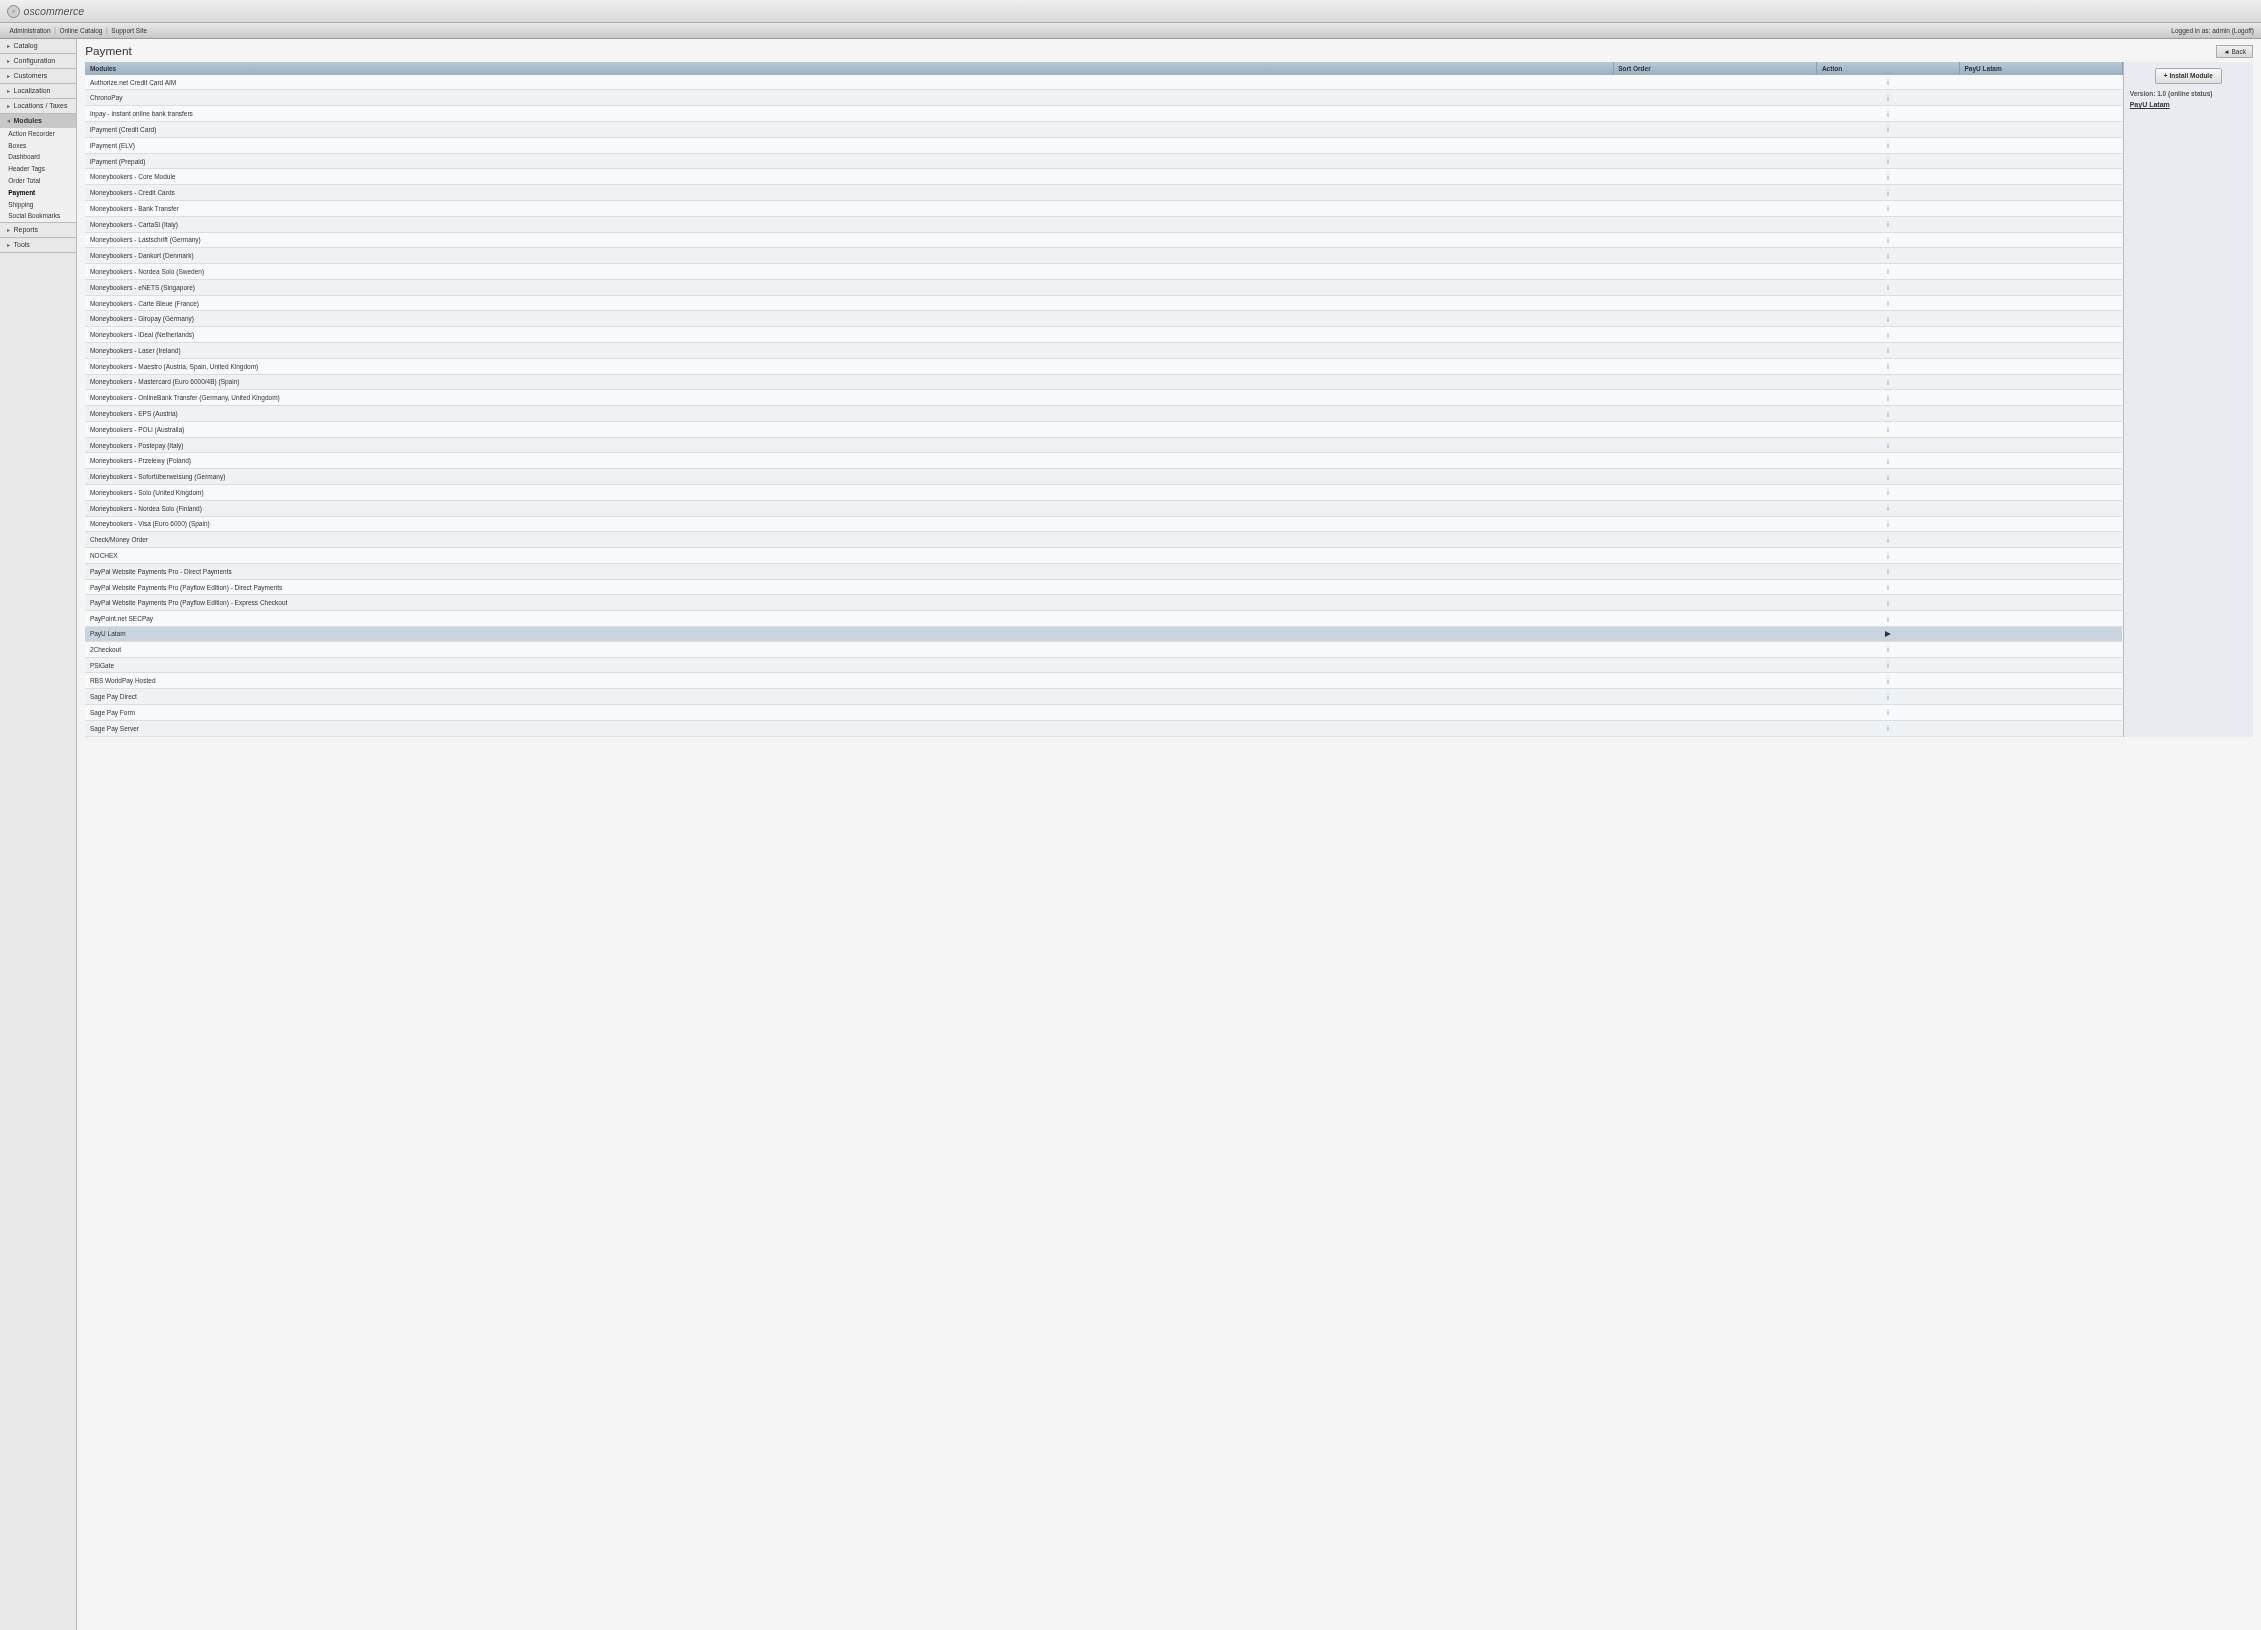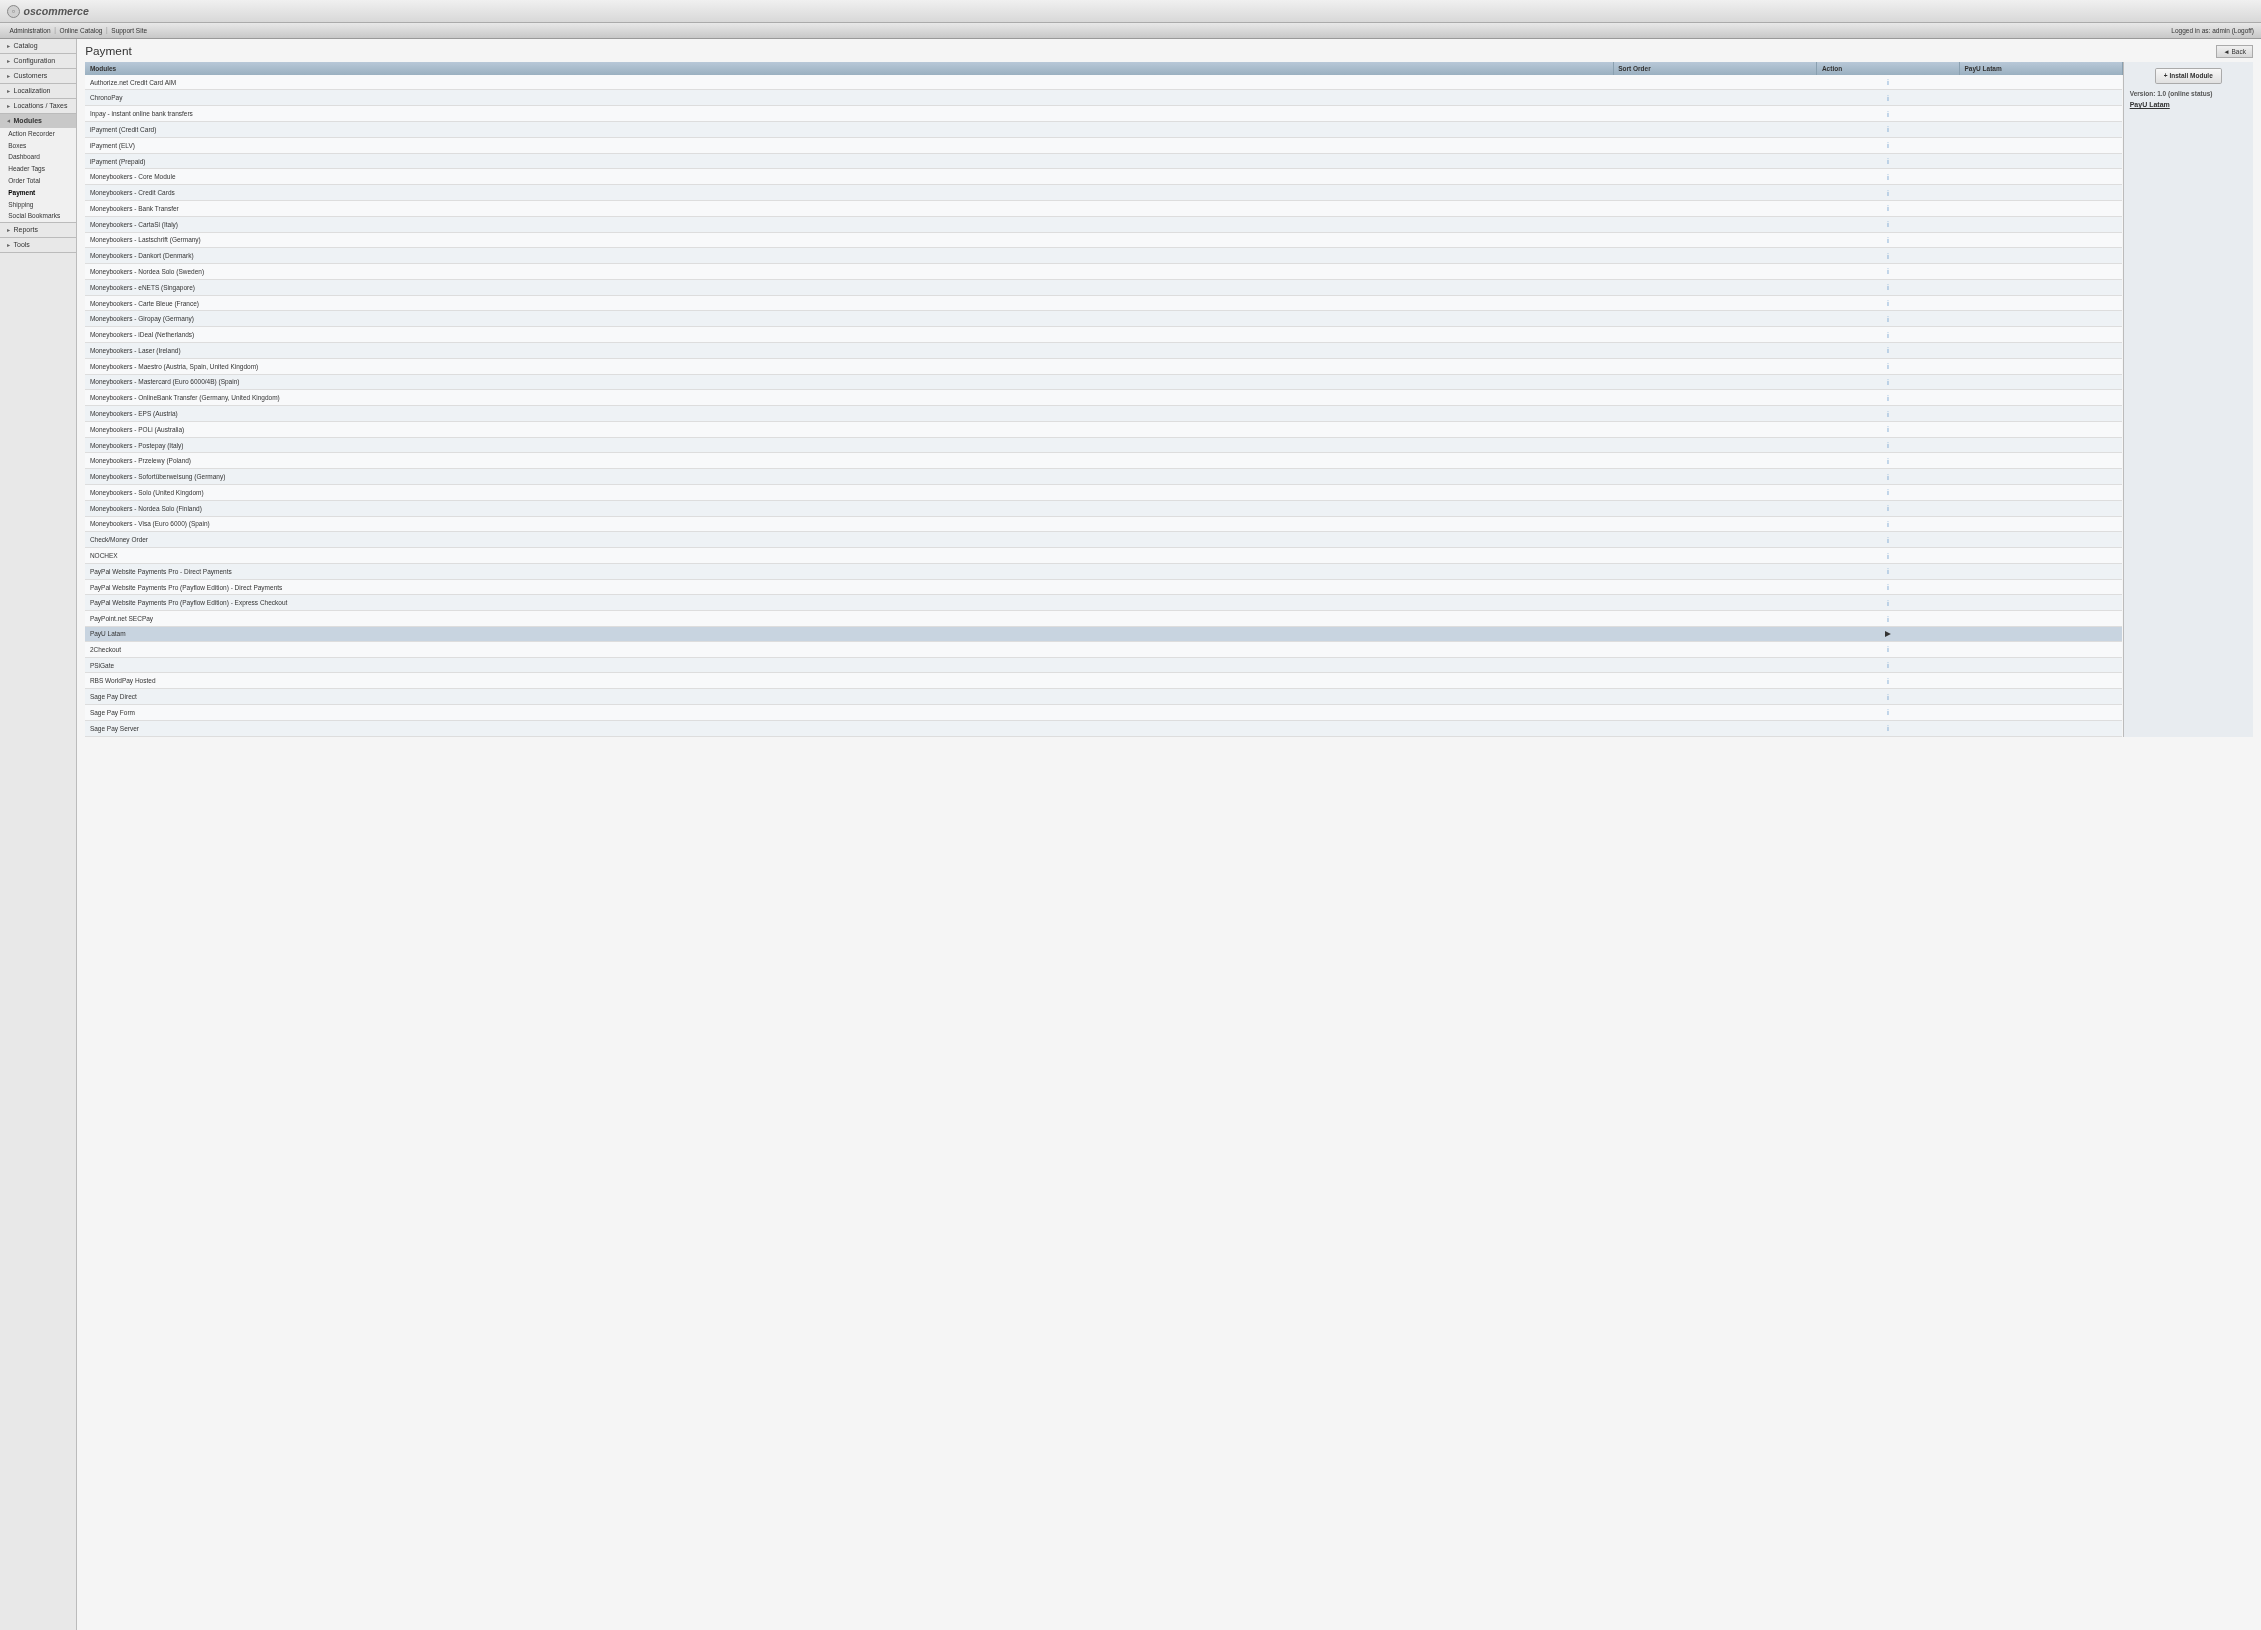--- a/index.html
+++ b/index.html
@@ -2,21 +2,21 @@
 <html style="font-size:9.4px"><head>
   <meta charset="utf-8">
   <style>
     * { margin: 0; padding: 0; box-sizing: border-box; }
     body { font-family: Arial, sans-serif; font-size: 7px; background: #d0d0d0; color: #333; }
 
     
     #header { background: linear-gradient(to bottom, #f0f0f0, #d8d8d8); padding: 4.7px 7px; display: flex; align-items: center; border-bottom: 0.6px solid #aaa; }
     #logo { display: flex; align-items: center; gap: 3.5px; }
     #logo-icon { width: 13px; height: 13px; background: #d0d0d0; border-radius: 50%; border: 1.2px solid #888; display: flex; align-items: center; justify-content: center; font-size: 5.9px; color: #555; }
-    #logo-text { font-size: 10.6px; color: #555; font-style: italic; font-weight: bold; text-align: center; }
+    #logo-text { font-size: 10.6px; color: #555; font-style: italic; font-weight: normal; text-align: center; }
 
     
     #navbar { background: linear-gradient(to bottom, #e8e8e8, #c8c8c8); padding: 2.4px 7px; display: flex; align-items: center; justify-content: space-between; border-bottom: 0.6px solid #999; }
     #nav-links { display: flex; gap: 0; }
     .nav-link { color: #333; text-decoration: none; font-size: 6.5px; padding: 1.2px 2.4px; }
     .nav-sep { color: #999; font-size: 6.5px; padding: 0 1.2px; }
     #logged-in { font-size: 6.5px; color: #333; }
 
     
     #layout { display: flex; height: calc(100vh - 33px); }

